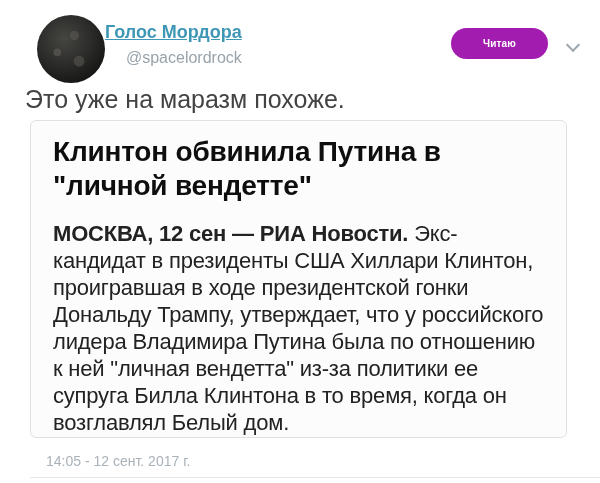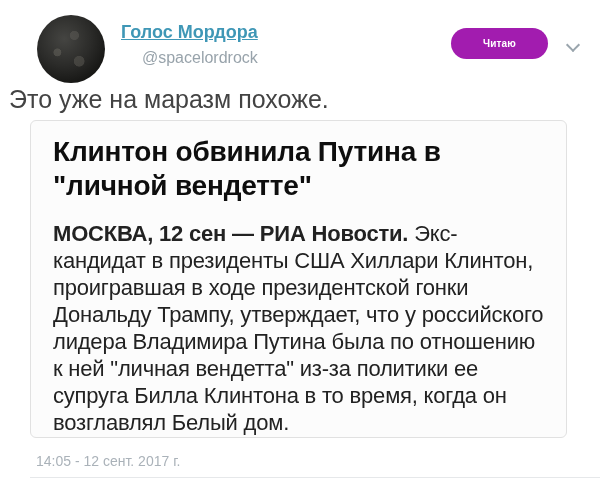--- a/index.html
+++ b/index.html
@@ -19,21 +19,21 @@
   .avatar {
     width:68px; height:68px; border-radius:50%;
     background:
       radial-gradient(circle at 62% 68%, rgba(90,88,82,.55) 0 8%, transparent 9%),
       radial-gradient(circle at 30% 55%, rgba(110,108,100,.45) 0 6%, transparent 7%),
       radial-gradient(circle at 55% 30%, rgba(95,93,88,.5) 0 7%, transparent 8%),
       radial-gradient(circle at 40% 35%, #454542 0%, #2b2b29 45%, #171715 75%, #0d0d0c 100%);
     flex:0 0 auto;
     cursor:pointer;
   }
-  .name-block { margin-left:16px; padding-top:7px; }
+  .name-block { padding-top:7px; }
   .display-name {
     font-size:18px; font-weight:bold; color:#3f97b6;
     text-decoration:underline; cursor:pointer; display:inline-block;
   }
   .handle { font-size:16px; color:#98a3ab; margin-top:6px;text-align:right; }
 
   .header-right {
     margin-left:auto; display:flex; align-items:center; padding-top:13px;
   }
   .follow-btn {
@@ -47,21 +47,21 @@
   }
   .caret::before {
     content:""; position:absolute; left:0; top:2px;
     width:8px; height:8px;
     border-right:2px solid #9aa5ad; border-bottom:2px solid #9aa5ad;
     transform:rotate(45deg);
   }
 
   
   .tweet-text {
-    position:absolute; top:84px; left:9px; right:20px;
+    position:absolute; top:84px; left:25px; right:20px;
     font-size:25px; color:#434343; line-height:30px;
   }
 
   
   .card {
     position:absolute; top:120px; left:30px; width:537px; height:318px;
     background:#fcfcfc; border:1px solid #e1e1e1; border-radius:6px;
     padding:14px 22px 0 22px; cursor:pointer;
   }
   .card-title {
@@ -69,21 +69,21 @@
     line-height:34px; max-width:430px; letter-spacing:-.2px;
   }
   .card-body {
     margin-top:17px; font-size:22px; color:#222222; line-height:27px;
     letter-spacing:-.2px;
   }
   .card-body .lead { font-weight:bold; }
 
   
   .timestamp {
-    position:absolute; top:453px; left:36px;
+    position:absolute; top:453px; left:46px;
     font-size:14px; color:#aab2b9; cursor:pointer;
   }
   .divider {
     position:absolute; top:477px; left:30px; right:0; height:1px;
     background:#e6e8ea;
   }
 </style>
 </head>
 <body>
 

